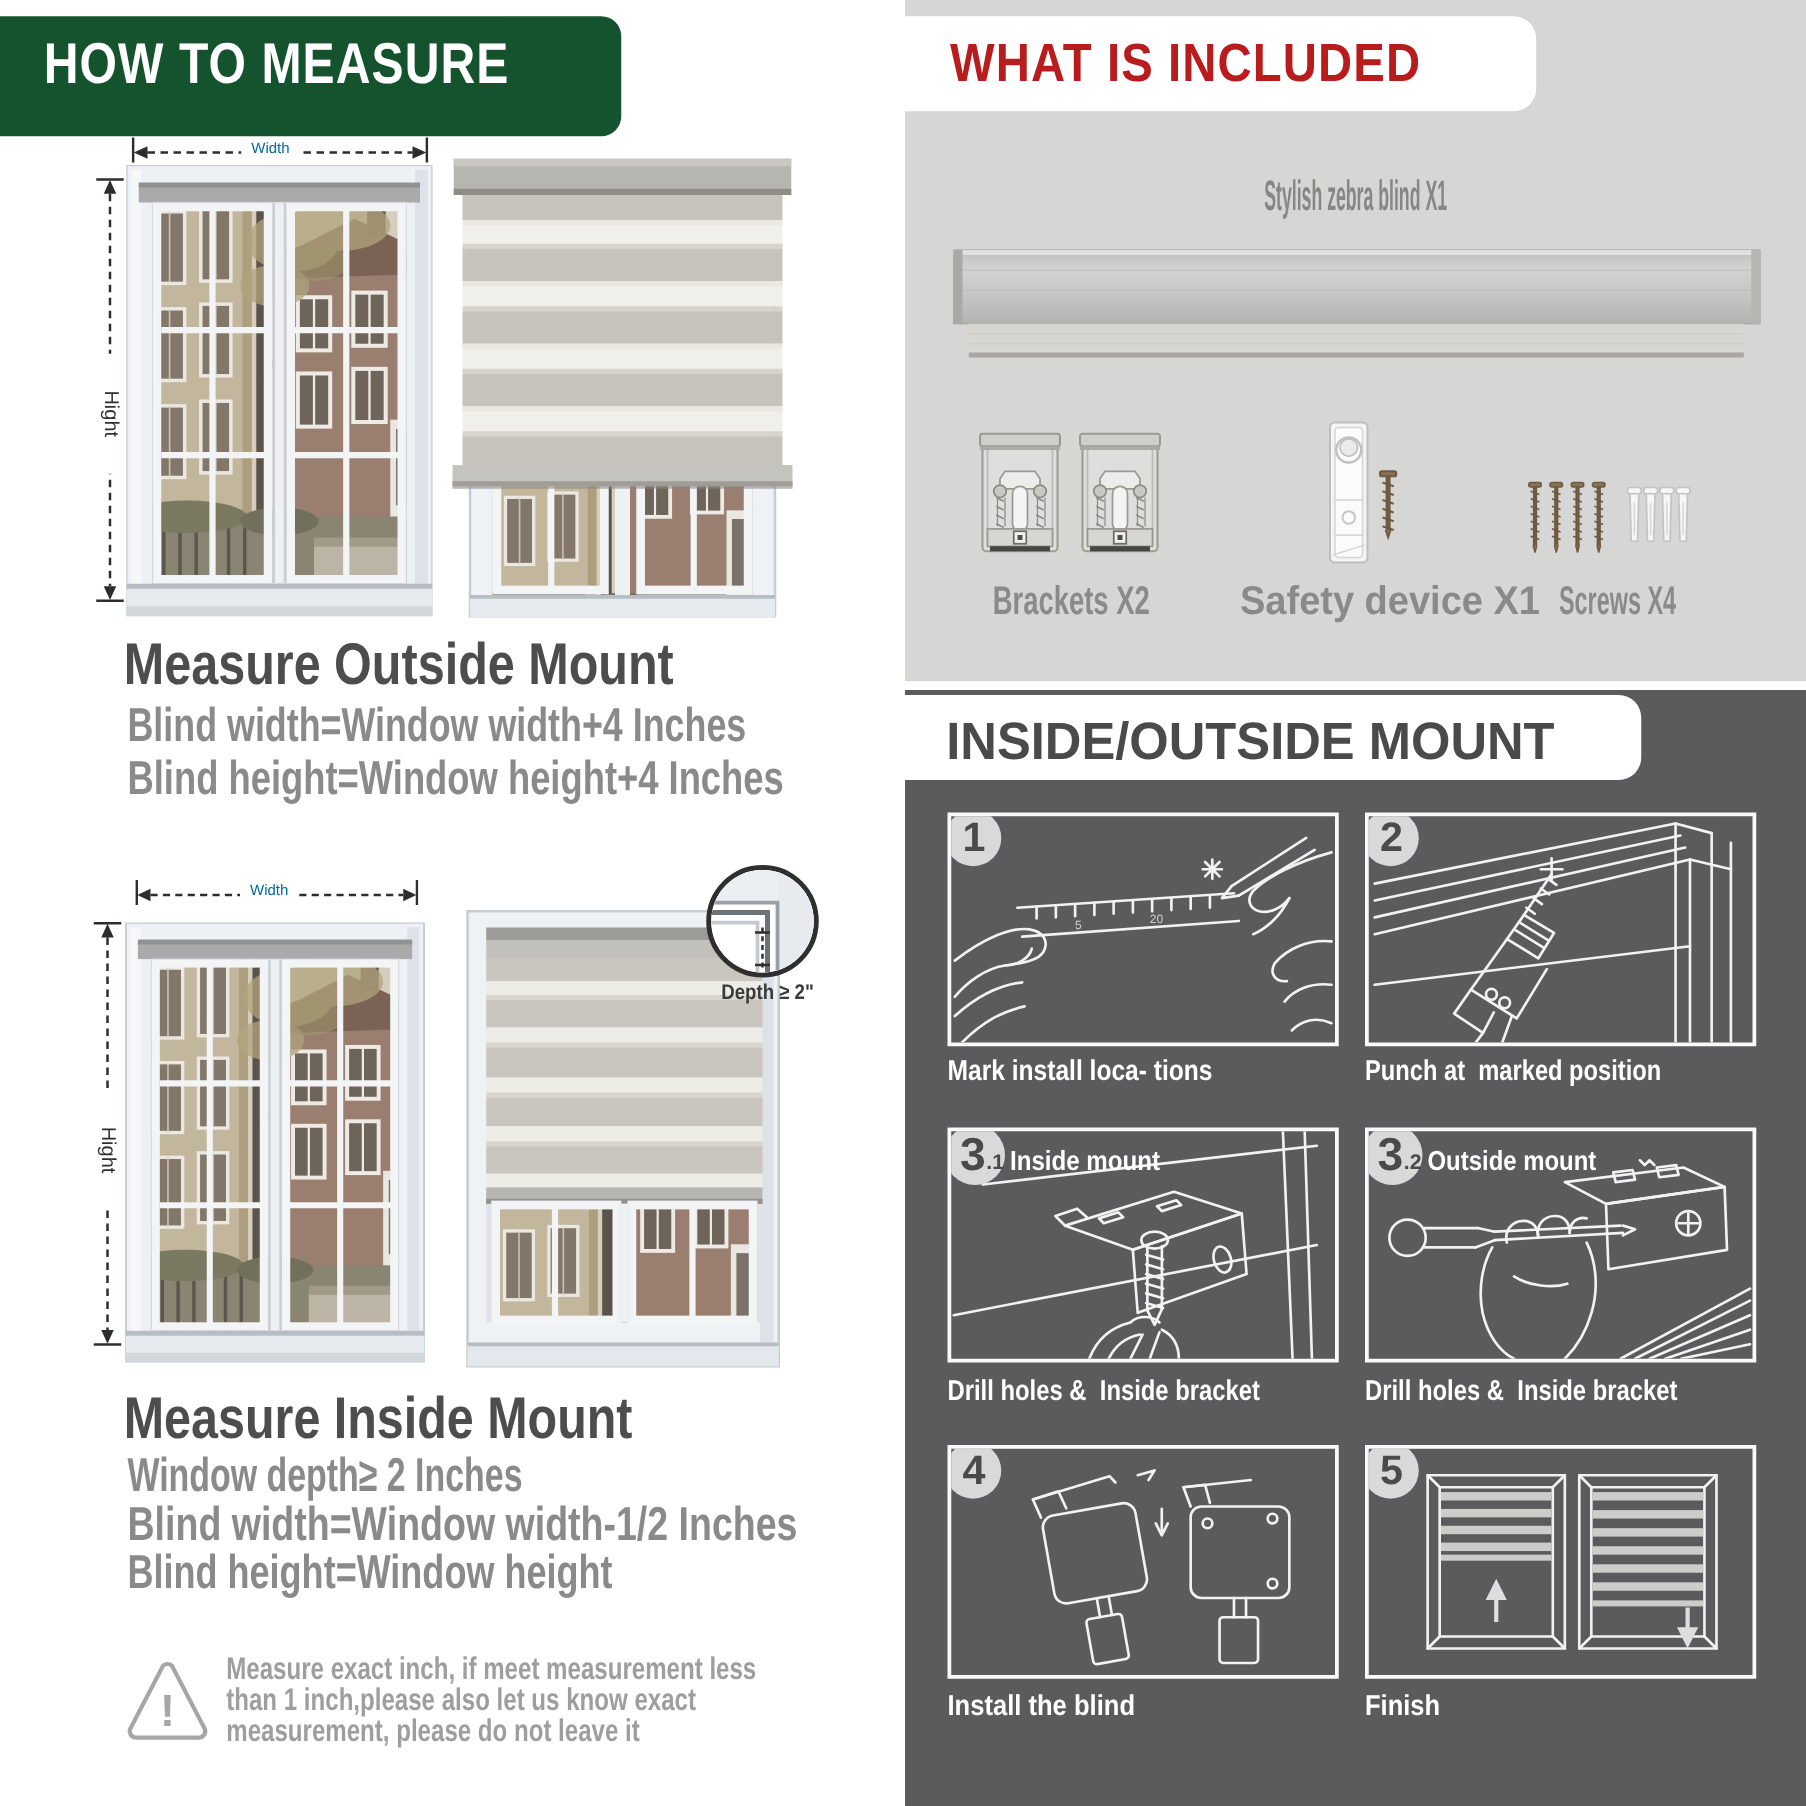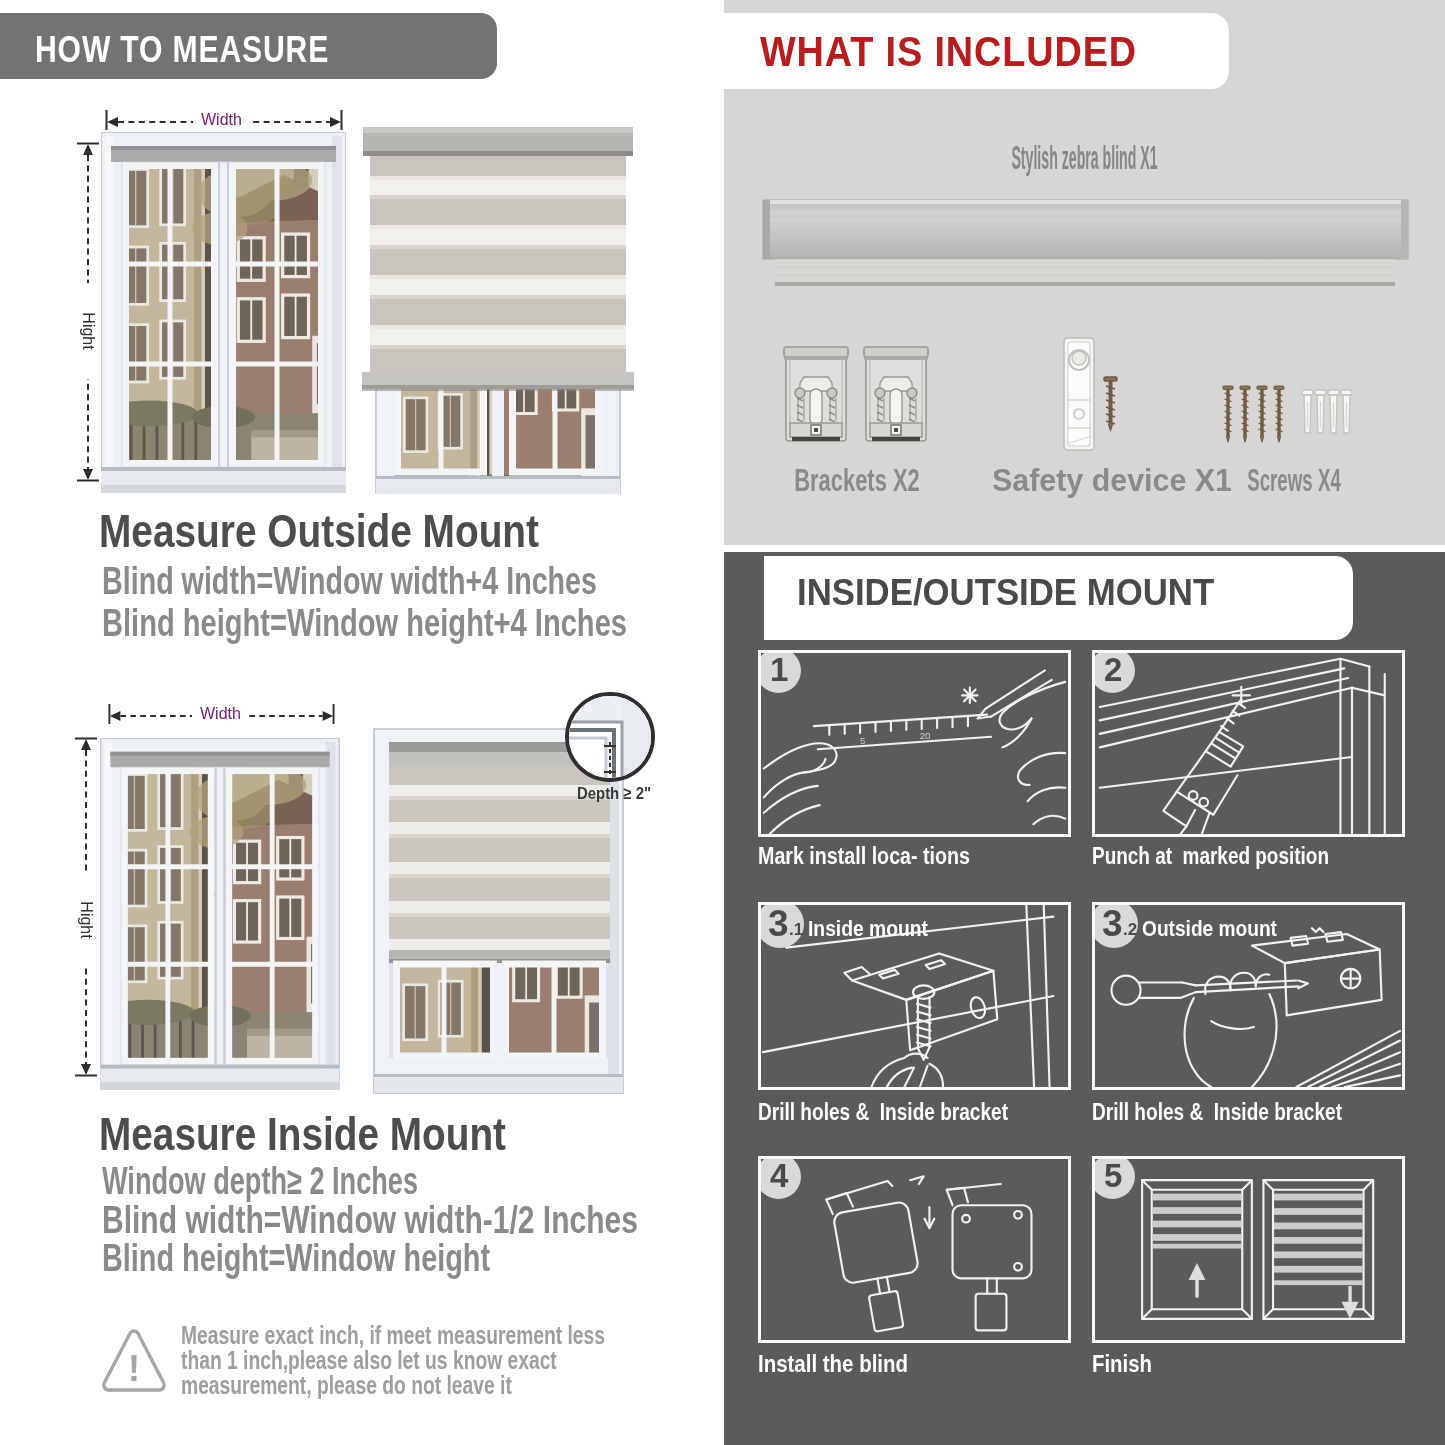--- a/index.html
+++ b/index.html
@@ -1,45 +1,45 @@
 <!DOCTYPE html>
 <html><head>
 <meta charset="utf-8">
 <style>
   html,body{margin:0;padding:0;background:#fff;}
   .stage{position:relative;width:1445px;height:1445px;background:#ffffff;
          font-family:"Liberation Sans",sans-serif;overflow:hidden;}
   .abs{position:absolute;}
 
   
-  .howto-banner{left:0;top:13px;width:462px;height:66px;background:#737373;
-    border-radius:0 16px 16px 0;color:#ffffff;font-size:36px;font-weight:bold;
+  .howto-banner{left:0;top:13px;width:462px;height:96px;background:#14532d;
+    border-radius:0 16px 16px 0;color:#ffffff;font-size:46px;font-weight:bold;
     line-height:74px;padding-left:35px;white-space:nowrap;}
   .howto-banner span{display:inline-block;letter-spacing:1px;}
   .h-dark{color:#4d4d4d;font-size:47px;font-weight:bold;white-space:nowrap;}
   .sub-gray{color:#8a8a8a;font-size:38px;font-weight:bold;white-space:nowrap;}
-  .measure-label{color:#701a75;font-size:16px;background:#ffffff;padding:0 8px;white-space:nowrap;}
+  .measure-label{color:#0369a1;font-size:12px;background:#ffffff;padding:0 8px;white-space:nowrap;}
   .vlabel{display:flex;align-items:center;justify-content:center;background:#ffffff;}
   .vlabel span{transform:rotate(90deg);white-space:nowrap;color:#2f2f2f;font-size:16px;}
   .depth-label{color:#3a3a3a;font-size:17px;font-weight:bold;white-space:nowrap;}
   .warn-text{color:#9e9e9e;font-size:25px;font-weight:bold;line-height:25px;white-space:pre-line;}
 
   
   .right-top{left:724px;top:0;width:721px;height:545px;background:#d6d6d5;}
   .included-banner{left:724px;top:13px;width:469px;height:76px;background:#ffffff;
     border-radius:0 18px 18px 0;color:#b91c1c;font-size:43px;font-weight:bold;
     line-height:76px;padding-left:36px;white-space:nowrap;}
   .included-banner span{display:inline-block;letter-spacing:1px;}
   .blind-label{left:724px;top:138px;width:721px;text-align:center;color:#868686;
     font-size:34px;font-weight:bold;}
   .part-label{top:462px;color:#8a8a8a;font-size:32px;font-weight:bold;text-align:center;white-space:nowrap;}
 
   .dark-section{left:724px;top:552px;width:721px;height:893px;background:#5b5b5d;}
-  .mount-banner{left:764px;top:556px;width:556px;height:84px;background:#ffffff;
-    border-radius:0 18px 18px 0;color:#4a4a4a;font-size:36px;font-weight:bold;
+  .mount-banner{left:724px;top:556px;width:556px;height:68px;background:#ffffff;
+    border-radius:0 18px 18px 0;color:#4a4a4a;font-size:42px;font-weight:bold;
     line-height:74px;padding-left:33px;white-space:nowrap;}
   .mount-banner span{display:inline-block;}
 
   .panel{position:absolute;width:313px;border:3px solid #fafafa;box-sizing:border-box;
          overflow:hidden;}
   .panel svg.art{position:absolute;left:0;top:0;width:100%;height:100%;}
   .badge{position:absolute;background:#d9d9d9;border-radius:50%;
          color:#4a4a4a;font-weight:bold;}
   .badge-basic{left:-5px;top:-5px;width:45px;height:45px;}
   .badge-basic .num{position:absolute;left:14px;top:3px;font-size:33px;}

